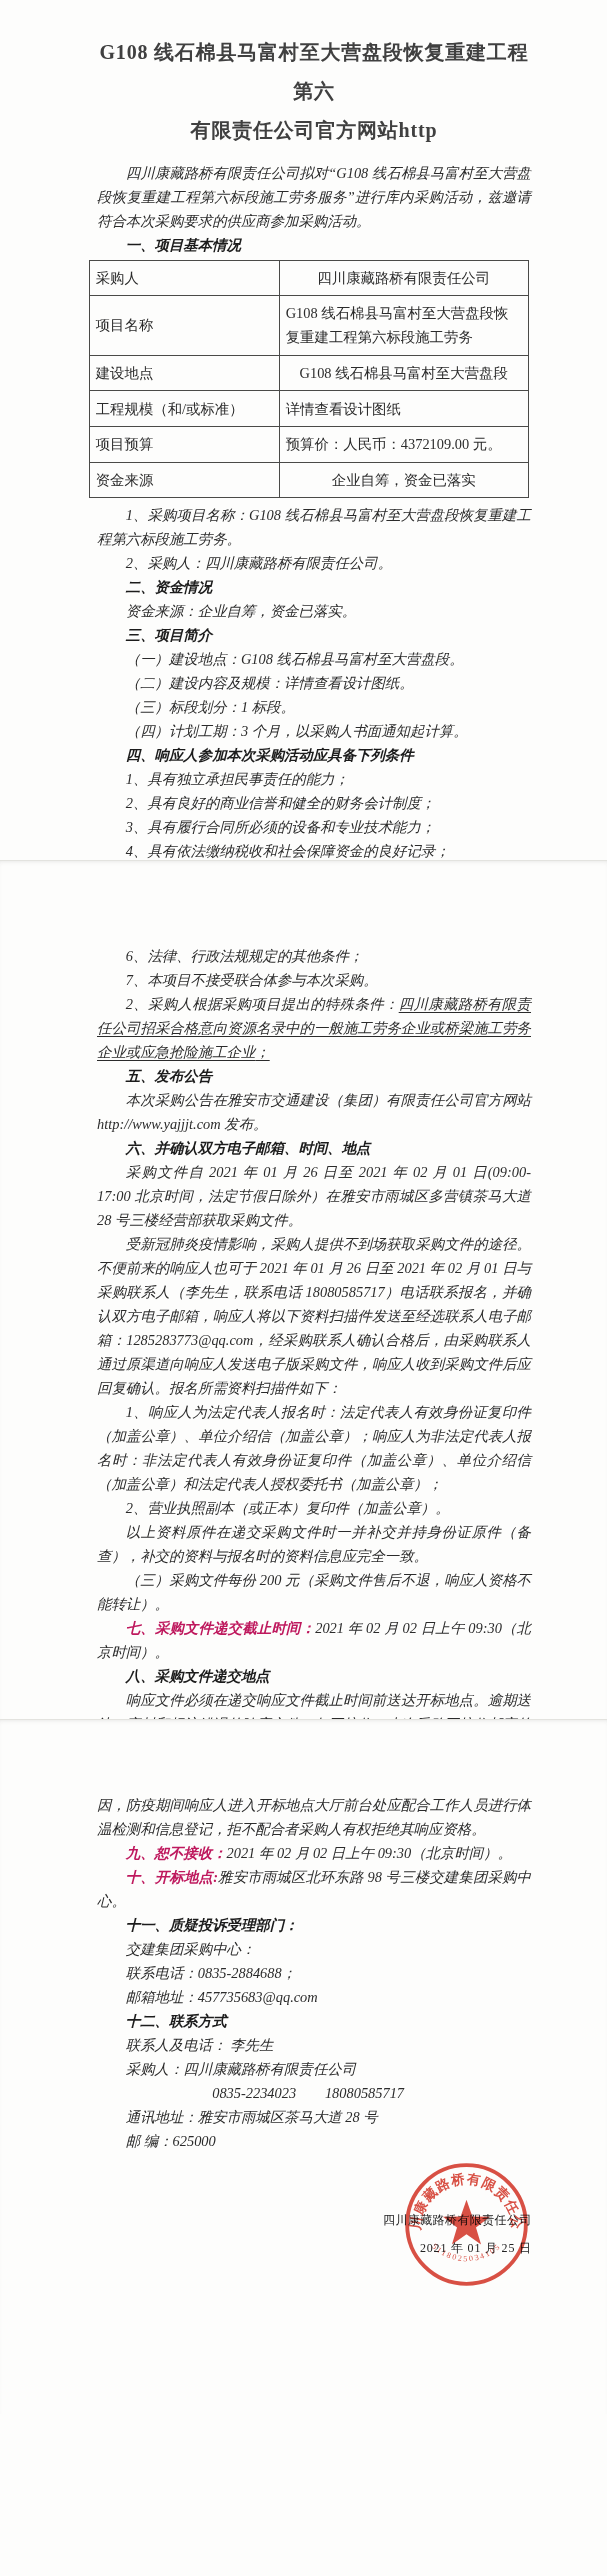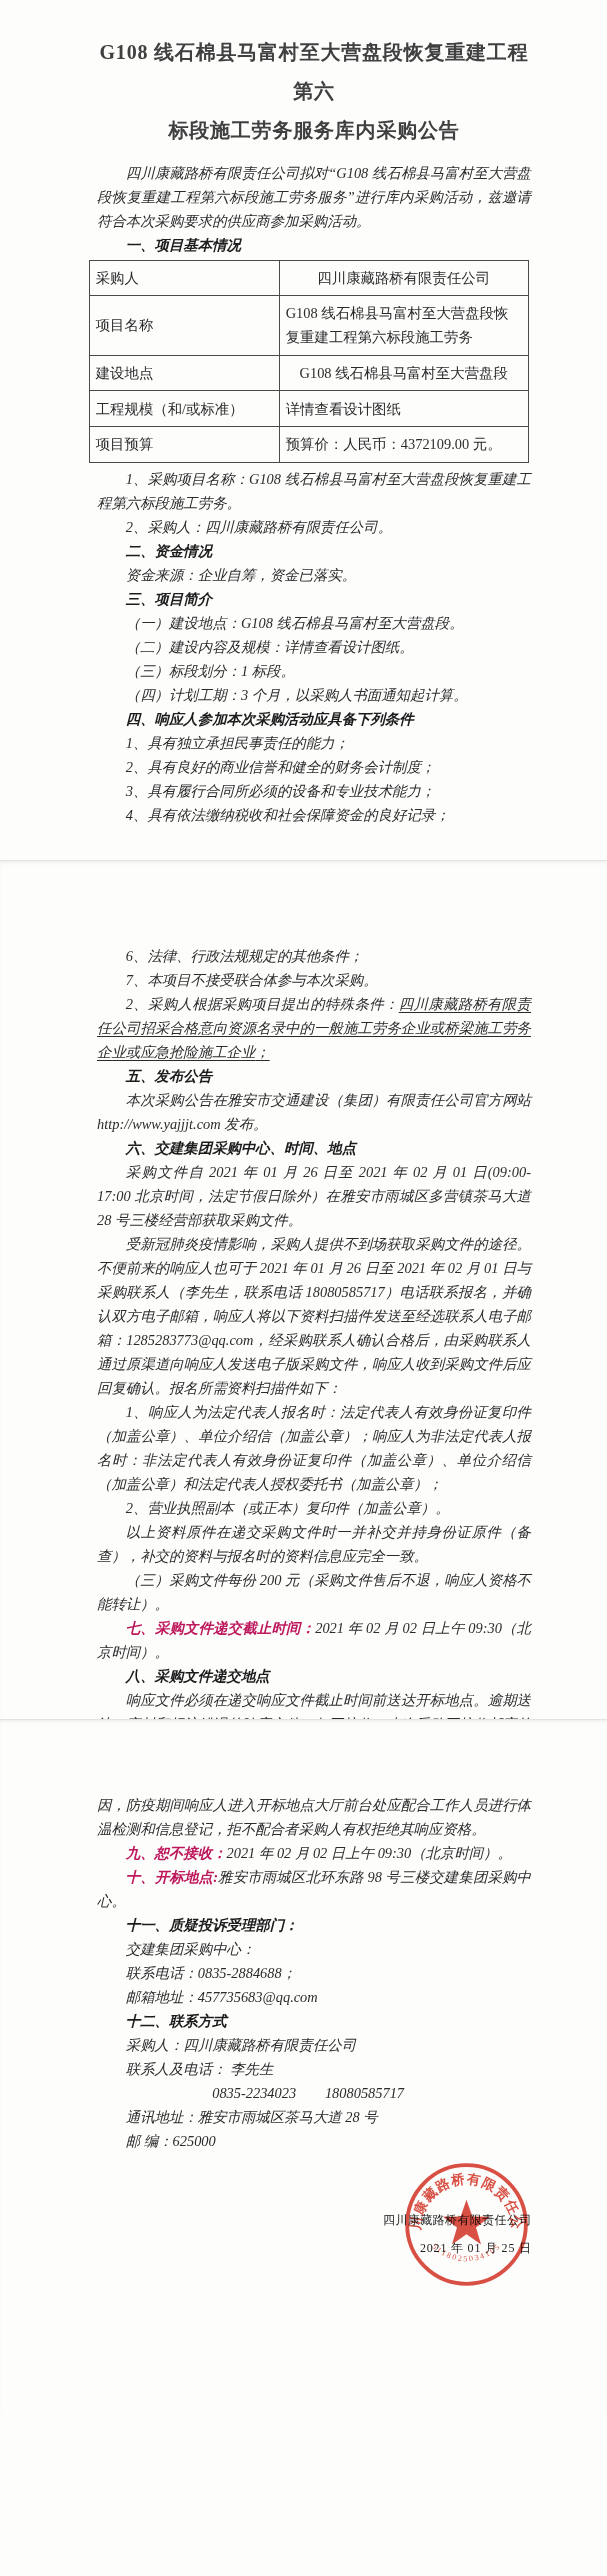--- a/index.html
+++ b/index.html
@@ -49,21 +49,21 @@
 </style>
 </head>
 <body>
 
 <div class="doc">
 
   <section class="page page-1">
     <div class="content">
       <h1 class="doc-title">
         <span class="tline">G108 线石棉县马富村至大营盘段恢复重建工程第六</span>
-        <span class="tline">标段施工劳务服务库内采购公告</span>
+        <span class="tline">有限责任公司官方网站http</span>
       </h1>
       <p class="indent2">四川康藏路桥有限责任公司拟对“G108 线石棉县马富村至大营盘段恢复重建工程第六标段施工劳务服务”进行库内采购活动，兹邀请符合本次采购要求的供应商参加采购活动。</p>
 
       <p class="heading">一、项目基本情况</p>
 
       <table class="info-table">
         <tbody>
             <tr>
           <td class="lbl">采购人</td>
           <td class="val center">四川康藏路桥有限责任公司</td>
@@ -76,20 +76,24 @@
           <td class="lbl">建设地点</td>
           <td class="val center">G108 线石棉县马富村至大营盘段</td>
         </tr>
         <tr>
           <td class="lbl">工程规模（和/或标准）</td>
           <td class="val">详情查看设计图纸</td>
         </tr>
         <tr>
           <td class="lbl">项目预算</td>
           <td class="val">预算价：人民币：4372109.00 元。</td>
+        </tr>
+        <tr>
+          <td class="lbl">资金来源</td>
+          <td class="val center">企业自筹，资金已落实</td>
         </tr>
       </tbody>
         </table>
 
       <p class="indent2">1、采购项目名称：G108 线石棉县马富村至大营盘段恢复重建工程第六标段施工劳务。</p>
       <p class="indent2">2、采购人：四川康藏路桥有限责任公司。</p>
 
       <p class="heading">二、资金情况</p>
       <p class="indent2">资金来源：企业自筹，资金已落实。</p>
 
@@ -110,21 +114,21 @@
 
   <section class="page page-2">
     <div class="content">
       <p class="indent2">6、法律、行政法规规定的其他条件；</p>
       <p class="indent2">7、本项目不接受联合体参与本次采购。</p>
       <p class="indent2"><span>2、采购人根据采购项目提出的特殊条件：</span><span class="uline">四川康藏路桥有限责任公司招采合格意向资源名录中的一般施工劳务企业或桥梁施工劳务企业或应急抢险施工企业</span><span class="uline">；</span></p>
 
       <p class="heading">五、发布公告</p>
       <p class="indent2">本次采购公告在雅安市交通建设（集团）有限责任公司官方网站http://www.yajjjt.com 发布。</p>
 
-      <p class="heading">六、交建集团采购中心、时间、地点</p>
+      <p class="heading">六、并确认双方电子邮箱、时间、地点</p>
       <p class="indent2">采购文件自 2021 年 01 月 26 日至 2021 年 02 月 01 日(09:00-17:00 北京时间，法定节假日除外）在雅安市雨城区多营镇茶马大道 28 号三楼经营部获取采购文件。</p>
       <p class="indent2">受新冠肺炎疫情影响，采购人提供不到场获取采购文件的途径。不便前来的响应人也可于 2021 年 01 月 26 日至 2021 年 02 月 01 日与采购联系人（李先生，联系电话 18080585717）电话联系报名，并确认双方电子邮箱，响应人将以下资料扫描件发送至经选联系人电子邮箱：1285283773@qq.com，经采购联系人确认合格后，由采购联系人通过原渠道向响应人发送电子版采购文件，响应人收到采购文件后应回复确认。报名所需资料扫描件如下：</p>
       <p class="indent2">1、响应人为法定代表人报名时：法定代表人有效身份证复印件（加盖公章）、单位介绍信（加盖公章）；响应人为非法定代表人报名时：非法定代表人有效身份证复印件（加盖公章）、单位介绍信（加盖公章）和法定代表人授权委托书（加盖公章）；</p>
       <p class="indent2">2、营业执照副本（或正本）复印件（加盖公章）。</p>
       <p class="indent2">以上资料原件在递交采购文件时一并补交并持身份证原件（备查），补交的资料与报名时的资料信息应完全一致。</p>
       <p class="indent2">（三）采购文件每份 200 元（采购文件售后不退，响应人资格不能转让）。</p>
 
       <p class="indent2"><span class="inline-label">七、采购文件递交截止时间：</span><span>2021 年 02 月 02 日上午 09:30（北京时间）。</span></p>
 
       <p class="heading">八、采购文件递交地点</p>
@@ -139,22 +143,22 @@
       <p class="indent2"><span class="inline-label">九、恕不接收：</span><span>2021 年 02 月 02 日上午 09:30（北京时间）。</span></p>
 
       <p class="indent2"><span class="inline-label">十、开标地点:</span><span>雅安市雨城区北环东路 98 号三楼交建集团采购中心。</span></p>
 
       <p class="heading">十一、质疑投诉受理部门：</p>
       <p class="indent2">交建集团采购中心：</p>
       <p class="indent2">联系电话：0835-2884688；</p>
       <p class="indent2">邮箱地址：457735683@qq.com</p>
 
       <p class="heading">十二、联系方式</p>
+      <p class="indent2">联系人及电话： 李先生</p>
       <p class="indent2">采购人：四川康藏路桥有限责任公司</p>
-      <p class="indent2">联系人及电话： 李先生</p>
       <p class="indent8">0835-2234023　　18080585717</p>
       <p class="indent2">通讯地址：雅安市雨城区茶马大道 28 号</p>
       <p class="indent2">邮 编：625000</p>
     </div>
 
     <div class="sig-wrap">
       <div class="sig-company">四川康藏路桥有限责任公司</div>
       <div class="sig-date">2021 年 01 月 25 日</div>
 
       <svg class="stamp" viewBox="0 0 170 170" width="131" height="131" xmlns="http://www.w3.org/2000/svg">

